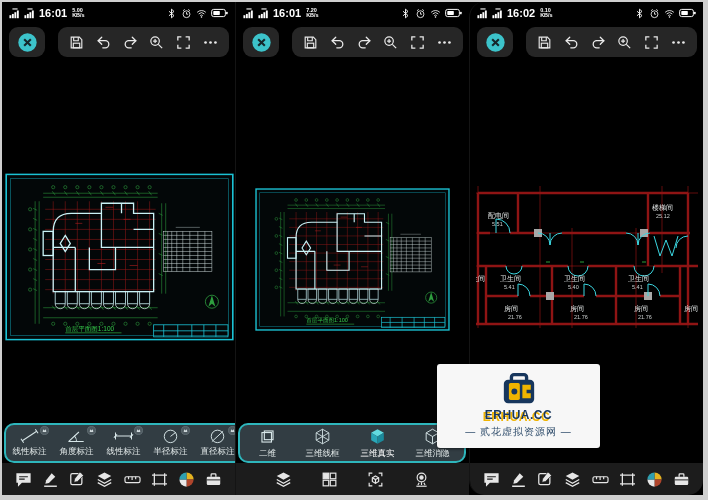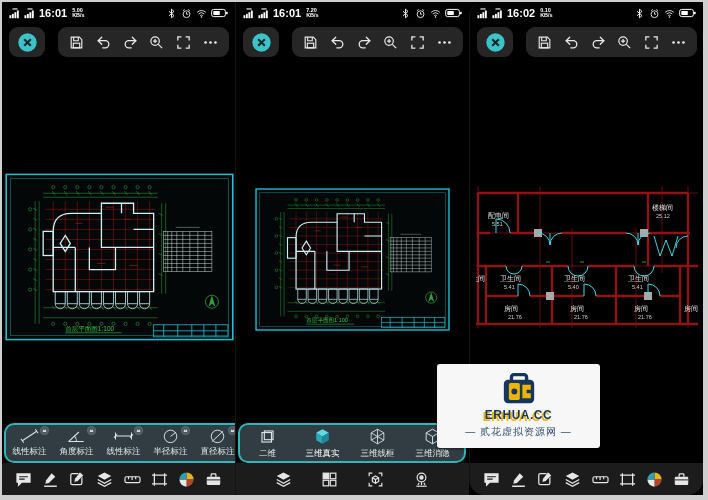--- a/index.html
+++ b/index.html
@@ -543,29 +543,29 @@
         </svg>
     <div class="tools">
       <div class="titem">
         <svg class="tico">
               <use href="#i-sq2d"></use>
             </svg>
         <span class="tlabel">二维</span>
       </div>
       <div class="titem">
         <svg class="tico">
+              <use href="#i-cubew"></use>
+            </svg>
+        <span class="tlabel">三维线框</span>
+      </div>
+      <div class="titem">
+        <svg class="tico">
               <use href="#i-cubes"></use>
             </svg>
         <span class="tlabel" style="color:#fff">三维真实</span>
-      </div>
-      <div class="titem">
-        <svg class="tico">
-              <use href="#i-cubew"></use>
-            </svg>
-        <span class="tlabel">三维线框</span>
       </div>
       <div class="titem">
         <svg class="tico">
               <use href="#i-cubeh"></use>
             </svg>
         <span class="tlabel">三维消隐</span>
       </div>
     </div>
     <div class="iconbar">
       <span class="ibtn">

